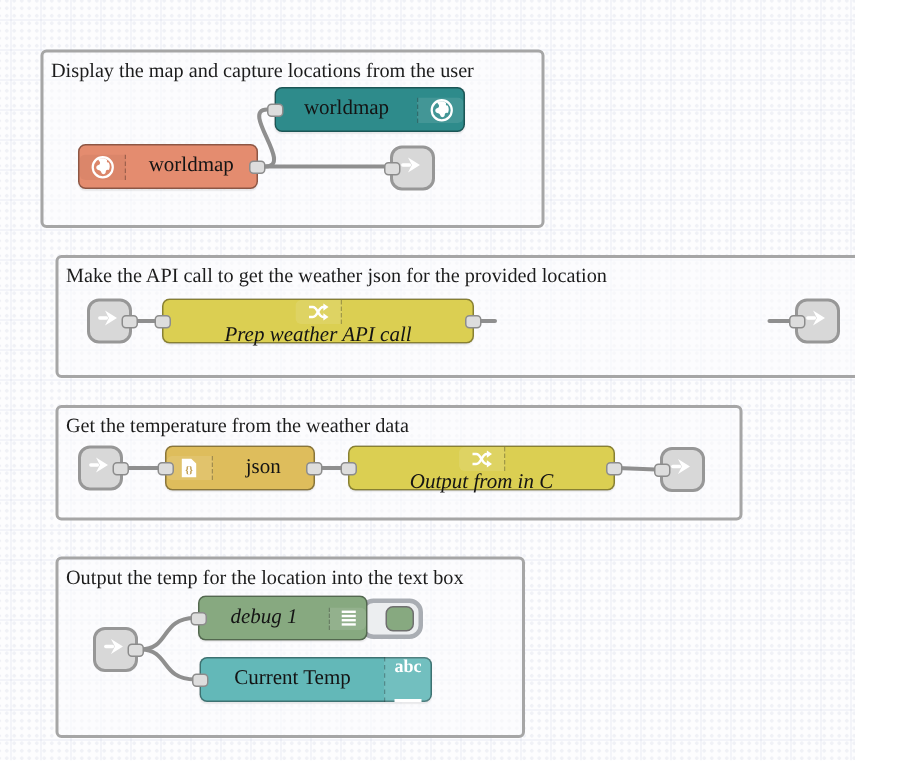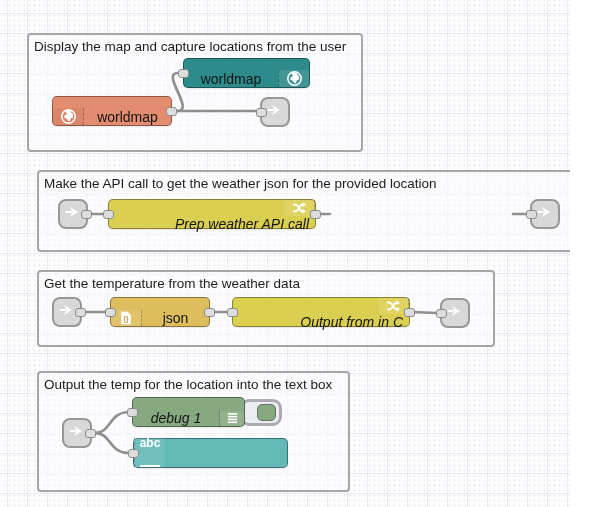--- a/index.html
+++ b/index.html
@@ -1,33 +1,33 @@
 <!DOCTYPE html>
 <html><head>
 <meta charset="utf-8">
 <style>
   html,body{margin:0;padding:0;background:#fff;}
   .canvas{
     position:relative;width:570px;height:507px;overflow:hidden;
-    font-family:Liberation Sans, sans-serif;
+    font-family:Liberation Serif, serif;
     background-color:#fdfdfe;
     background-image:
       radial-gradient(circle, rgba(170,180,205,.16) 1px, transparent 1.3px),
       linear-gradient(to right, rgba(165,175,205,.22) 1px, transparent 1px),
       linear-gradient(to bottom, rgba(165,175,205,.22) 1px, transparent 1px);
     background-size:5px 5px,20px 20px,20px 20px;
     background-position:2px 3px,7px 13px,7px 13px;
   }
   .group{position:absolute;border:2px solid #a6a6a6;border-radius:4px;
     background:rgba(252,252,253,.6);box-sizing:border-box;}
   .group-title{font-size:13.5px;color:#1c1c1c;padding:4px 5px;white-space:nowrap;}
   .wires{position:absolute;left:0;top:0;pointer-events:none;}
   .wire{stroke:#8f8f8f;stroke-width:2.7;fill:none;stroke-linecap:round;}
   .node{position:absolute;height:30px;border-radius:5px;border:1px solid rgba(0,0,0,.38);
-    display:flex;align-items:flex-end;box-sizing:border-box;box-shadow:0 1px 1px rgba(0,0,0,.08);}
+    display:flex;align-items:center;box-sizing:border-box;box-shadow:0 1px 1px rgba(0,0,0,.08);}
   .node .label{flex:1;display:flex;align-items:center;justify-content:center;
     font-size:14px;color:#141414;white-space:nowrap;padding:0 6px;}
   .it{font-style:italic;}
   .icon-box{width:30px;display:flex;align-items:center;justify-content:center;
     background:rgba(255,255,255,.10);}
   .icon-box.dk{background:rgba(0,0,0,.04);}
   .icon-box.left{border-right:1px dashed rgba(0,0,0,.28);border-radius:4px 0 0 4px;}
   .icon-box.right{border-left:1px dashed rgba(0,0,0,.28);border-radius:0 4px 4px 0;}
   .icon-box.slim{width:24px;}
   .port{position:absolute;width:11px;height:9px;background:#ddd;border:1px solid #8c8c8c;
@@ -218,18 +218,19 @@
         <rect x="3" y="2.2" width="10" height="1.7" fill="#fff"></rect>
         <rect x="3" y="5.2" width="10" height="1.7" fill="#fff"></rect>
         <rect x="3" y="8.2" width="10" height="1.7" fill="#fff"></rect>
         <rect x="3" y="11.2" width="10" height="1.7" fill="#fff"></rect>
       </svg>
     </span>
   </div>
 
   <div class="node c-uitext" style="left:133px;top:438px;width:155px">
     <span class="port in"></span>
+    <span class="label">Current Temp</span>
     <span class="icon-box right">
       <span class="abc">abc</span>
     </span>
   </div>
 
 </div>
 
 </body></html>

